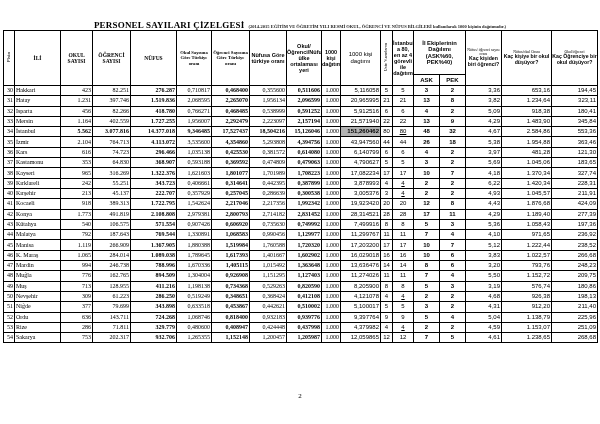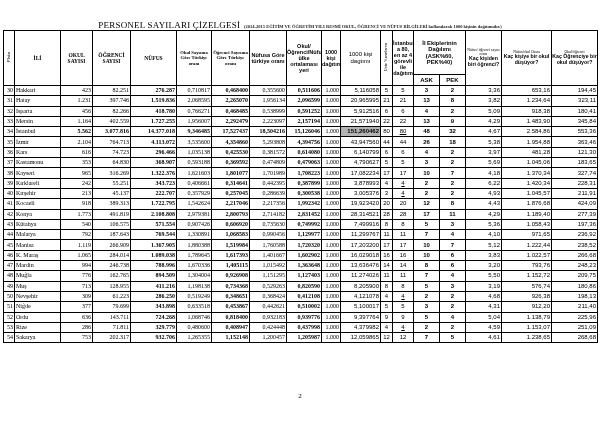--- a/index.html
+++ b/index.html
@@ -1,19 +1,19 @@
 <!DOCTYPE html>
 <html><head>
 <meta charset="utf-8">
 <style>
   html,body{margin:0;padding:0;background:#888;}
   #page{position:relative;width:600px;height:424px;background:#fff;overflow:hidden;
         font-family:"Liberation Serif",serif;color:#000;}
   #title-line{position:absolute;top:14px;left:0;width:600px;text-align:center;white-space:nowrap;}
-  #title-main{font-size:9px;font-weight:normal;letter-spacing:.2px;}
+  #title-main{font-size:9px;font-weight:bold;letter-spacing:.2px;}
   #title-sub{font-size:4.5px;font-weight:bold;color:#222;}
   #ptable{position:absolute;left:3px;top:30px;width:594px;border-collapse:collapse;table-layout:fixed;}
   #ptable th,#ptable td{border:1px solid #000;padding:0 1px;overflow:hidden;white-space:nowrap;}
   #ptable thead th{font-size:5.5px;line-height:1.1;white-space:normal;text-align:center;vertical-align:middle;font-weight:bold;padding:0;}
   th.serifh{font-family:"Liberation Serif",serif;}
   th.sansh{font-family:"Liberation Sans",sans-serif;font-weight:bold;}
   th.tinyh{font-size:4.5px;font-weight:normal;font-family:"Liberation Sans",sans-serif;}
   th.vert{padding:0;}
   th.vert .vtxt{writing-mode:vertical-rl;transform:rotate(180deg);font-size:4px;font-weight:normal;
         font-family:"Liberation Sans",sans-serif;margin:0 auto;max-height:42px;}

